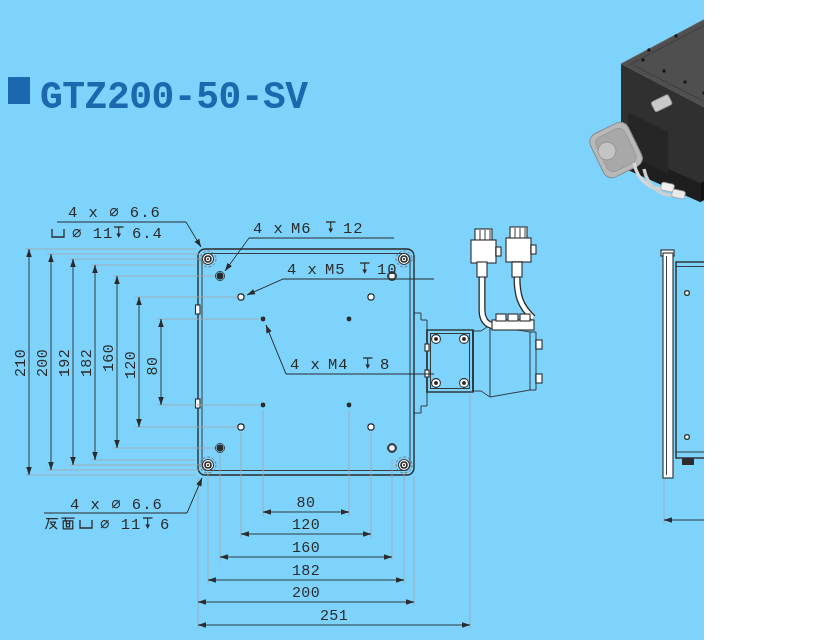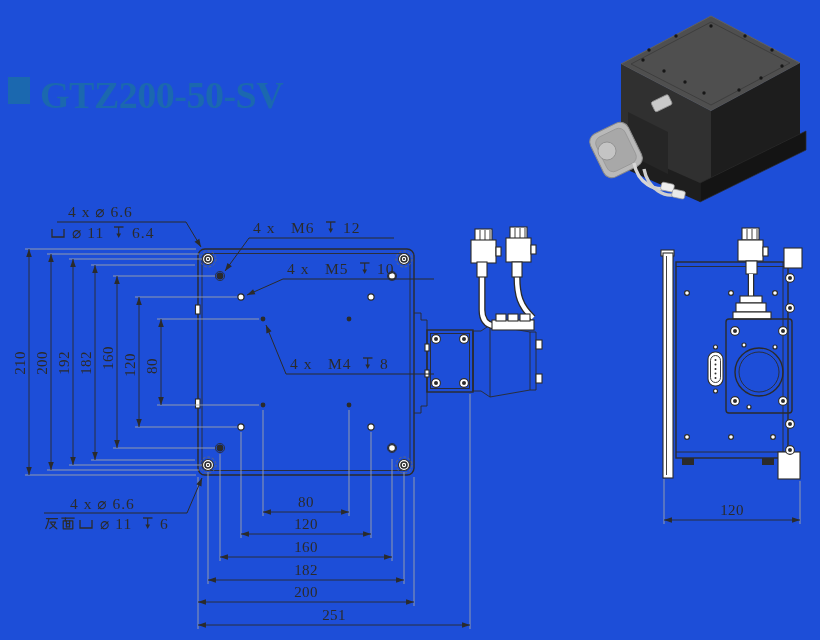--- a/index.html
+++ b/index.html
@@ -1,17 +1,17 @@
 <!DOCTYPE html>
 <html><head>
 <meta charset="utf-8">
 <style>
   html,body{margin:0;padding:0;background:#ffffff;}
-  .canvas{position:relative;width:820px;height:640px;background:#1d4ed8;overflow:hidden;
-          font-family:Liberation Serif, serif;}
+  .canvas{position:relative;width:704px;height:640px;background:#7dd3fc;overflow:hidden;
+          font-family:Liberation Mono, monospace;}
   svg{display:block;}
   .ol  {stroke:#2b2b2b;stroke-width:1.4;fill:none;}
   .ol2 {stroke:#2b2b2b;stroke-width:0.9;fill:none;}
   .olf {stroke:#2b2b2b;stroke-width:1.1;fill:#ffffff;}
   .ext {stroke:#a8a8a8;stroke-width:0.85;fill:none;}
   .dim {stroke:#2b2b2b;stroke-width:0.9;fill:none;}
   .lead{stroke:#2b2b2b;stroke-width:1;fill:none;}
   .dimtext{font-size:15px;fill:#2b2b2b;letter-spacing:0.4px;}
   .callout{font-size:15.5px;fill:#2b2b2b;letter-spacing:1px;}
   .titletext{font-size:38px;font-weight:bold;letter-spacing:-0.5px;}

